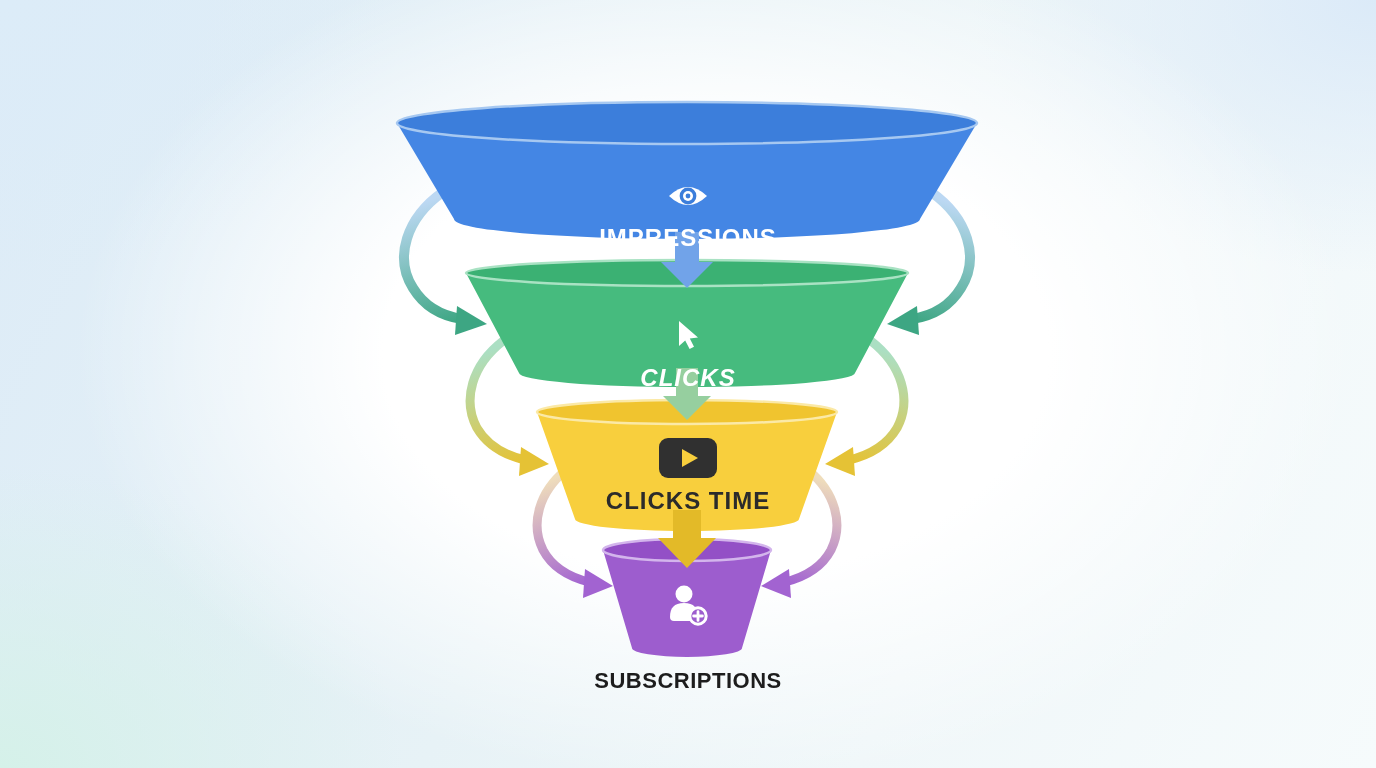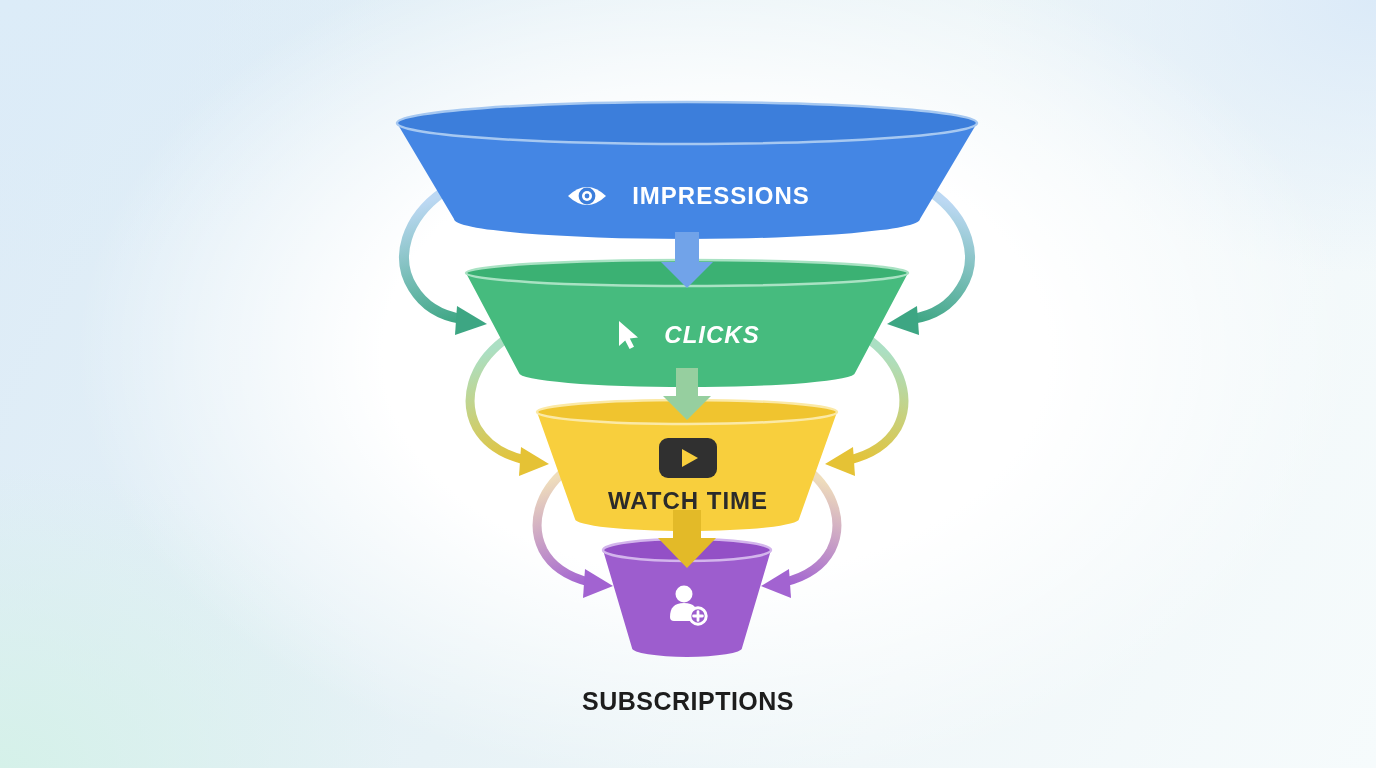--- a/index.html
+++ b/index.html
@@ -9,26 +9,26 @@
     background:
       radial-gradient(ellipse 640px 430px at 52% 46%, #ffffff 0%, #ffffff 52%, rgba(255,255,255,0) 100%),
       radial-gradient(ellipse 560px 420px at 0% 100%, #d5f1e9 0%, rgba(213,241,233,0) 72%),
       radial-gradient(ellipse 560px 380px at 100% 0%, #dbeaf8 0%, rgba(219,234,248,0) 72%),
       radial-gradient(ellipse 520px 380px at 0% 0%, #dcecf8 0%, rgba(220,236,248,0) 75%),
       linear-gradient(115deg, #dcebf7 0%, #e7f2f6 45%, #f0f7f9 70%, #f6fbfc 100%);
   }
   .funnel-svg{position:absolute;left:0;top:0;}
   .label-row{
     position:absolute;left:0;width:100%;
-    display:flex;justify-content:center;align-items:center;gap:24px;
-    font-weight:bold;letter-spacing:1px;pointer-events:none;
+    display:flex;justify-content:center;align-items:center;gap:14px;
+    font-weight:bold;letter-spacing:1px;pointer-events:none;flex-direction:column;
   }
   .label-white{color:#ffffff;font-size:24px;}
   .label-dark{color:#2b2b2b;font-size:24px;}
-  .label-bottom{color:#1d1d1d;font-size:25px;letter-spacing:0.5px;margin-top:19px;}
+  .label-bottom{color:#1d1d1d;font-size:22px;letter-spacing:0.5px;}
   .icon{display:block;}
 </style>
 </head>
 <body>
 
 <div class="screen">
 
   <svg class="funnel-svg" width="1376" height="768" viewBox="0 0 1376 768">
     <defs>
       <linearGradient id="g-l1" gradientUnits="userSpaceOnUse" x1="430" y1="200" x2="470" y2="318">
@@ -121,21 +121,21 @@
     <span>CLICKS</span>
   </div>
 
   <div class="label-row" style="top:438px;">
     <svg class="icon" width="58" height="40" viewBox="0 0 58 40">
       <rect x="0" y="0" width="58" height="40" rx="9" fill="#303030"></rect>
       <path d="M23 11 L39 20 L23 29 Z" fill="#f8cf3d"></path>
     </svg>
   </div>
   <div class="label-row label-dark" style="top:487px;">
-    <span>WATCH TIME</span>
+    <span>CLICKS TIME</span>
   </div>
 
   <div class="label-row" style="top:583px;">
     <svg class="icon" width="48" height="46" viewBox="0 0 48 46">
       <circle cx="20" cy="11" r="8.5" fill="#ffffff"></circle>
       <path d="M20 20 C 10 20 6 25 6 34 Q6 38 10 38 L30 38 Q34 38 34 34 C 34 25 30 20 20 20 Z" fill="#ffffff"></path>
       <circle cx="34" cy="33" r="8.2" stroke="#ffffff" stroke-width="3" fill="#9d5dce"></circle>
       <path d="M34 28.6 L34 37.4 M29.6 33 L38.4 33" stroke="#ffffff" stroke-width="2.8" stroke-linecap="round" fill="none"></path>
     </svg>
   </div>

